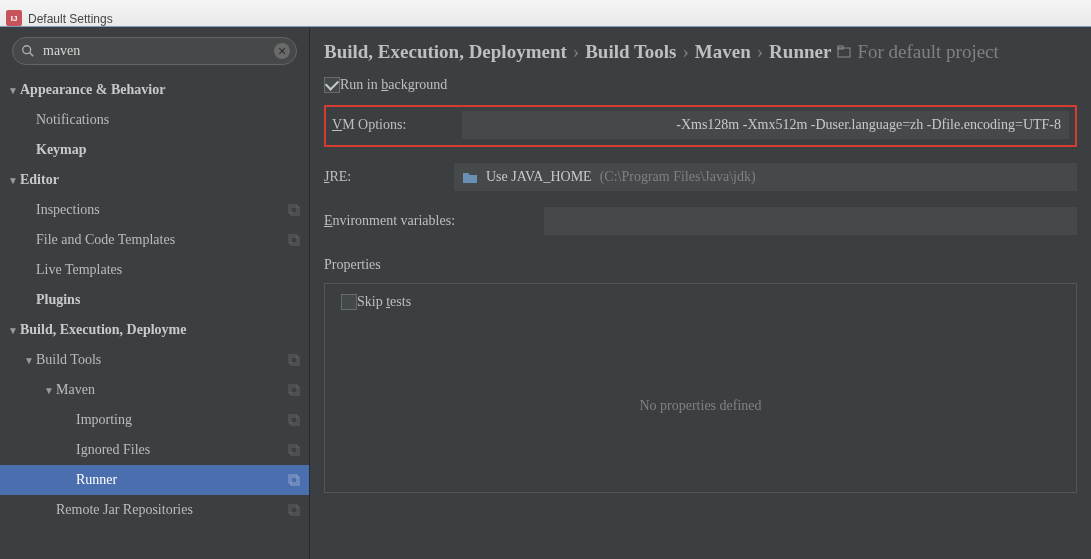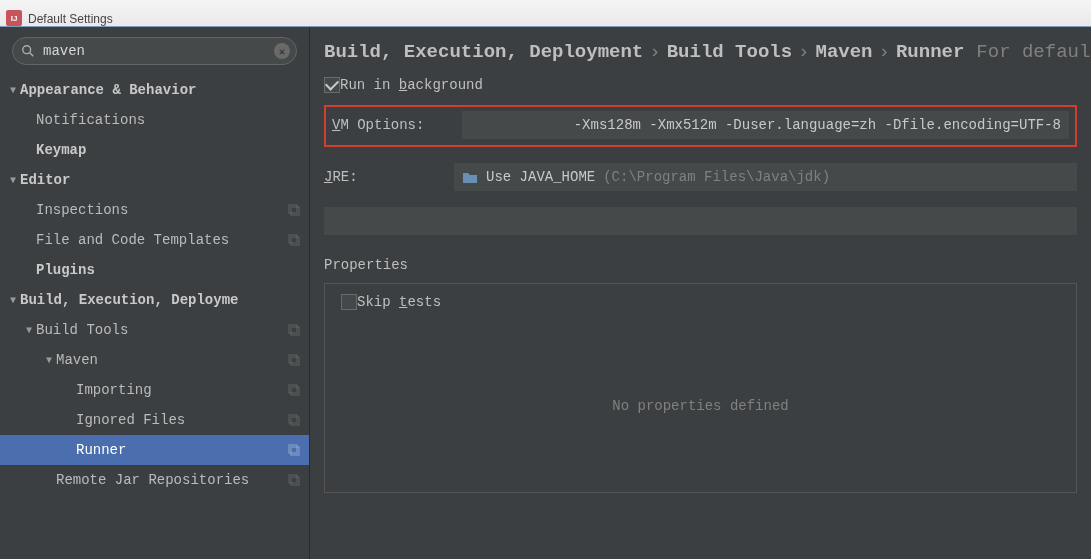--- a/index.html
+++ b/index.html
@@ -28,21 +28,21 @@
     margin-right: 6px;
     background: #c7545a;
     border-radius: 2px;
     position: relative;
   }
   .titlebar .app-icon::after{
     content:"IJ"; position:absolute; inset:0; font-size:8px; font-weight:bold;
     color:#fff; display:flex; align-items:center; justify-content:center;
   }
 
-  .shell { display:flex; height: calc(559px - 27px); }
+  .shell { display:flex; height: calc(559px - 27px); font-family: Liberation Serif, serif; }
 
   
   .sidebar {
     width: 310px;
     background:#3c3f41;
     border-right:1px solid #2b2b2b;
     display:flex; flex-direction:column;
   }
   .search-wrap { padding:10px 12px 6px; }
   .search {
@@ -199,20 +199,23 @@
           </span>
       </div>
       <div class="node ind1">
         <span class="label">File and Code Templates</span>
         <span class="copy">
             <svg viewBox="0 0 14 14">
               <rect x="2" y="2" width="8" height="8" fill="none" stroke="#8a8a8a"></rect>
               <rect x="4" y="4" width="8" height="8" fill="none" stroke="#8a8a8a"></rect>
             </svg>
           </span>
+      </div>
+      <div class="node ind1">
+        <span class="label">Live Templates</span>
       </div>
       <div class="node bold ind0" style="padding-left:36px;">
         <span class="label">Plugins</span>
       </div>
       <div class="node bold ind0 collapsible">
         <span class="arrow">▼</span>
         <span class="label">Build, Execution, Deployme</span>
       </div>
       <div class="node ind1 collapsible">
         <span class="arrow">▼</span>
@@ -316,20 +319,23 @@
           <svg viewBox="0 0 16 14">
               <path d="M1 3h5l2 2h7v8H1z" fill="#6a8fb5"></path>
             </svg>
         </span>
         <span style="color:#c9c9c9">Use JAVA_HOME</span>
         <span>(C:\Program Files\Java\jdk)</span>
       </div>
     </div>
 
     <div class="form-row">
+      <span class="form-label" style="width:200px">
+        <span class="mn">E</span><span>nvironment variables:</span>
+      </span>
       <input class="text-input" type="text" value="" style="">
     </div>
 
     <div class="section-title">Properties</div>
 
     <div class="props-box">
       <div class="props-head">
         <div class="row" style="margin-top:0">
           <span class="checkbox"></span>
           <span class="lbl">

